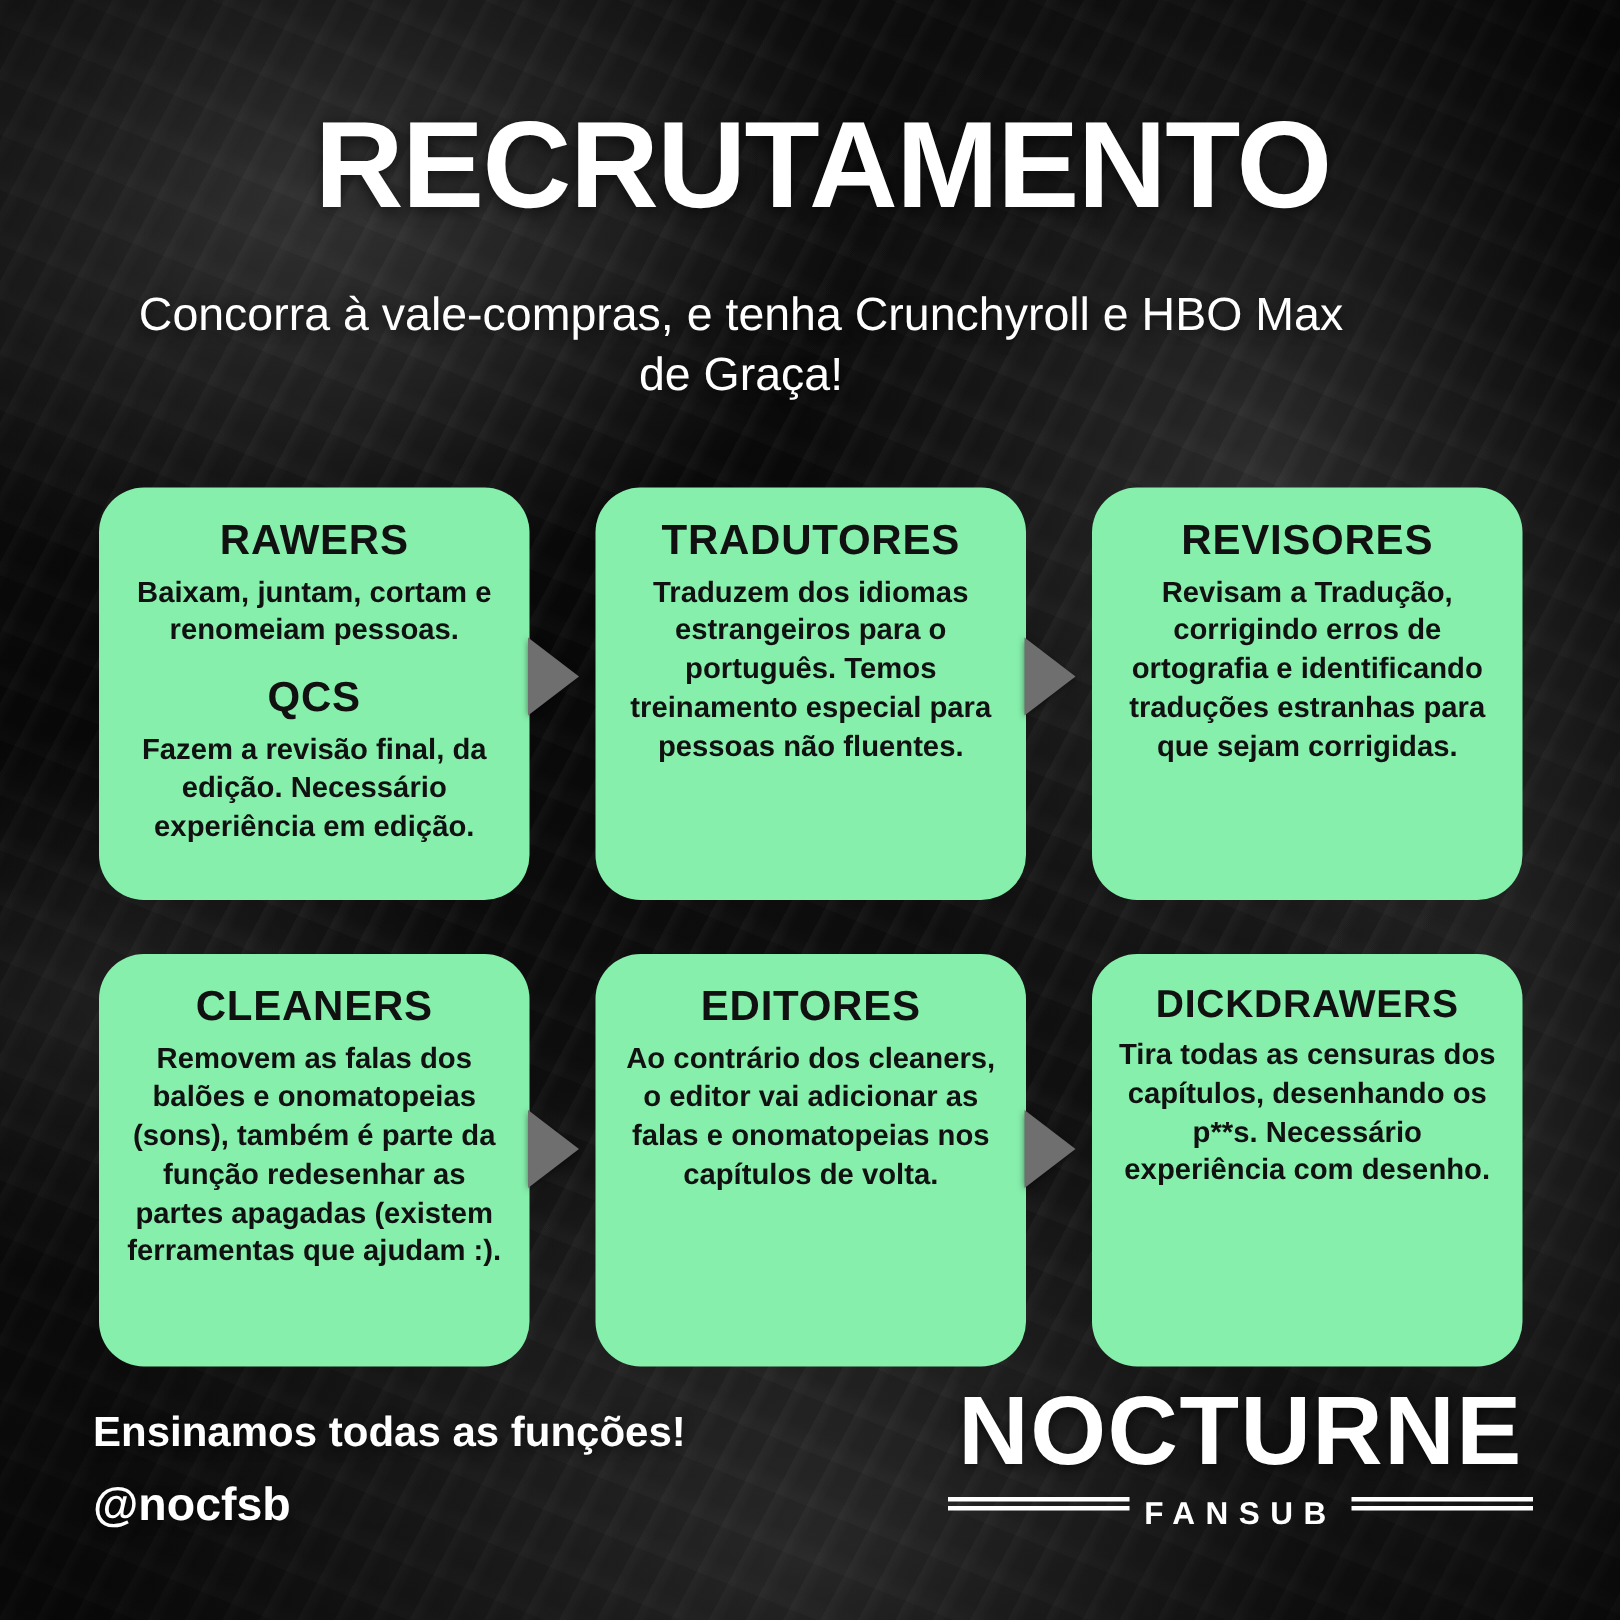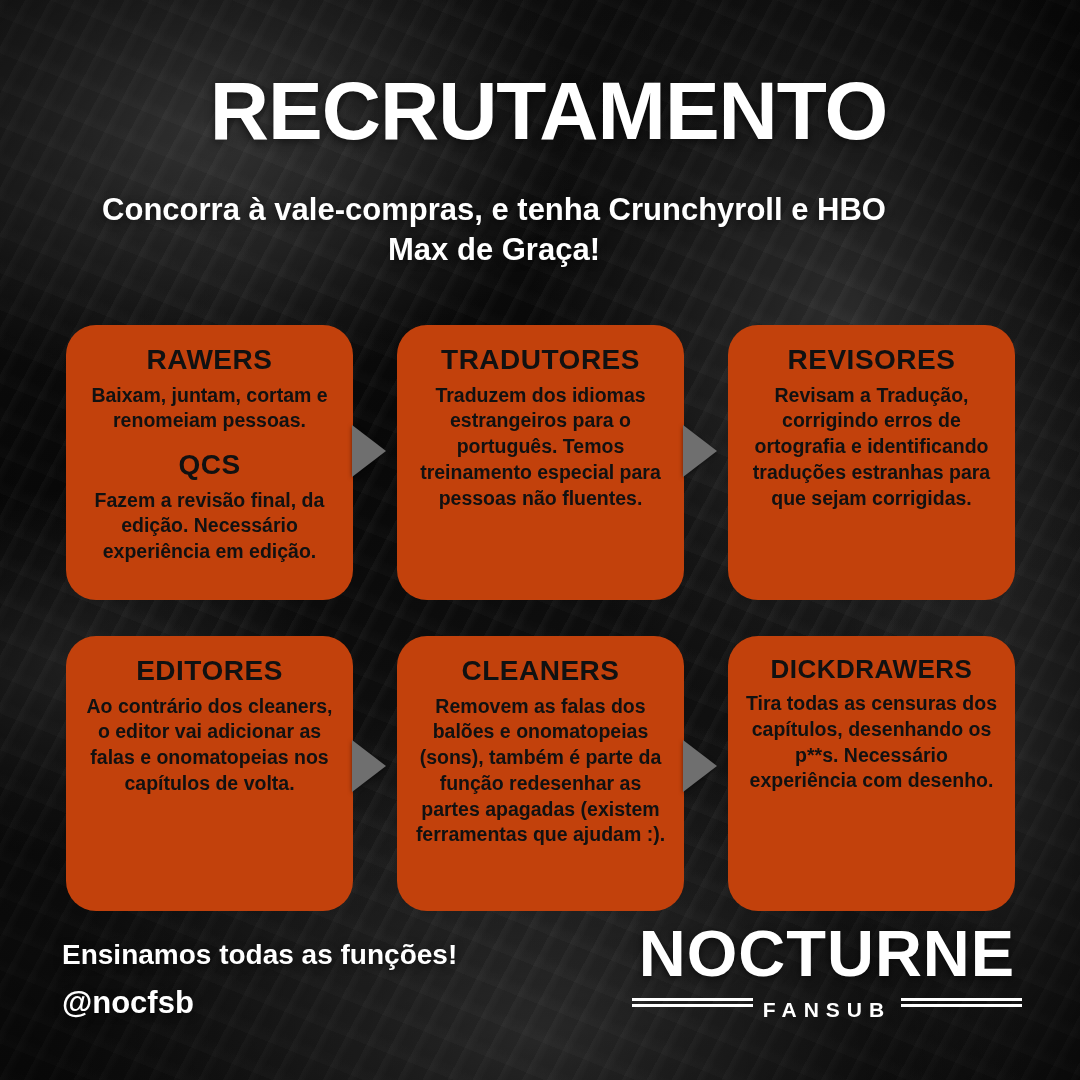--- a/index.html
+++ b/index.html
@@ -68,41 +68,41 @@
   }
 
   .subtitle {
     position: absolute;
     top: 190px;
     left: 0;
     width: 988px;
     text-align: center;
     color: #ffffff;
     font-size: 31px;
-    font-weight: bold;
+    font-weight: normal;
     line-height: 1.3;
     padding: 0 90px;
     text-shadow: 0 2px 8px rgba(0,0,0,0.6);
   }
 
   
   .grid {
     position: absolute;
     top: 325px;
     left: 66px;
     width: 950px;
     display: grid;
     grid-template-columns: 287px 287px 287px;
     grid-template-rows: 275px 275px;
     column-gap: 44px;
     row-gap: 36px;
   }
 
   .card {
-    background: #c2410c;
+    background: #86efac;
     border-radius: 30px;
     padding: 18px 14px 14px;
     text-align: center;
     color: #111111;
     overflow: hidden;
   }
 
   .card-heading {
     font-size: 28px;
     font-weight: bold;
@@ -220,27 +220,27 @@
       <div class="card-heading">TRADUTORES</div>
       <div class="card-body">Traduzem dos idiomas estrangeiros para o português. Temos treinamento especial para pessoas não fluentes.</div>
     </div>
 
     <div class="card">
       <div class="card-heading">REVISORES</div>
       <div class="card-body">Revisam a Tradução, corrigindo erros de ortografia e identificando traduções estranhas para que sejam corrigidas.</div>
     </div>
 
     <div class="card">
+      <div class="card-heading">CLEANERS</div>
+      <div class="card-body">Removem as falas dos balões e onomatopeias (sons), também é parte da função redesenhar as partes apagadas (existem ferramentas que ajudam :).</div>
+    </div>
+
+    <div class="card">
       <div class="card-heading">EDITORES</div>
       <div class="card-body">Ao contrário dos cleaners, o editor vai adicionar as falas e onomatopeias nos capítulos de volta.</div>
-    </div>
-
-    <div class="card">
-      <div class="card-heading">CLEANERS</div>
-      <div class="card-body">Removem as falas dos balões e onomatopeias (sons), também é parte da função redesenhar as partes apagadas (existem ferramentas que ajudam :).</div>
     </div>
 
     <div class="card">
       <div class="card-heading small">DICKDRAWERS</div>
       <div class="card-body">Tira todas as censuras dos capítulos, desenhando os p**s. Necessário experiência com desenho.</div>
     </div>
 
   </div>
 
   <div class="arrow a1"></div>

